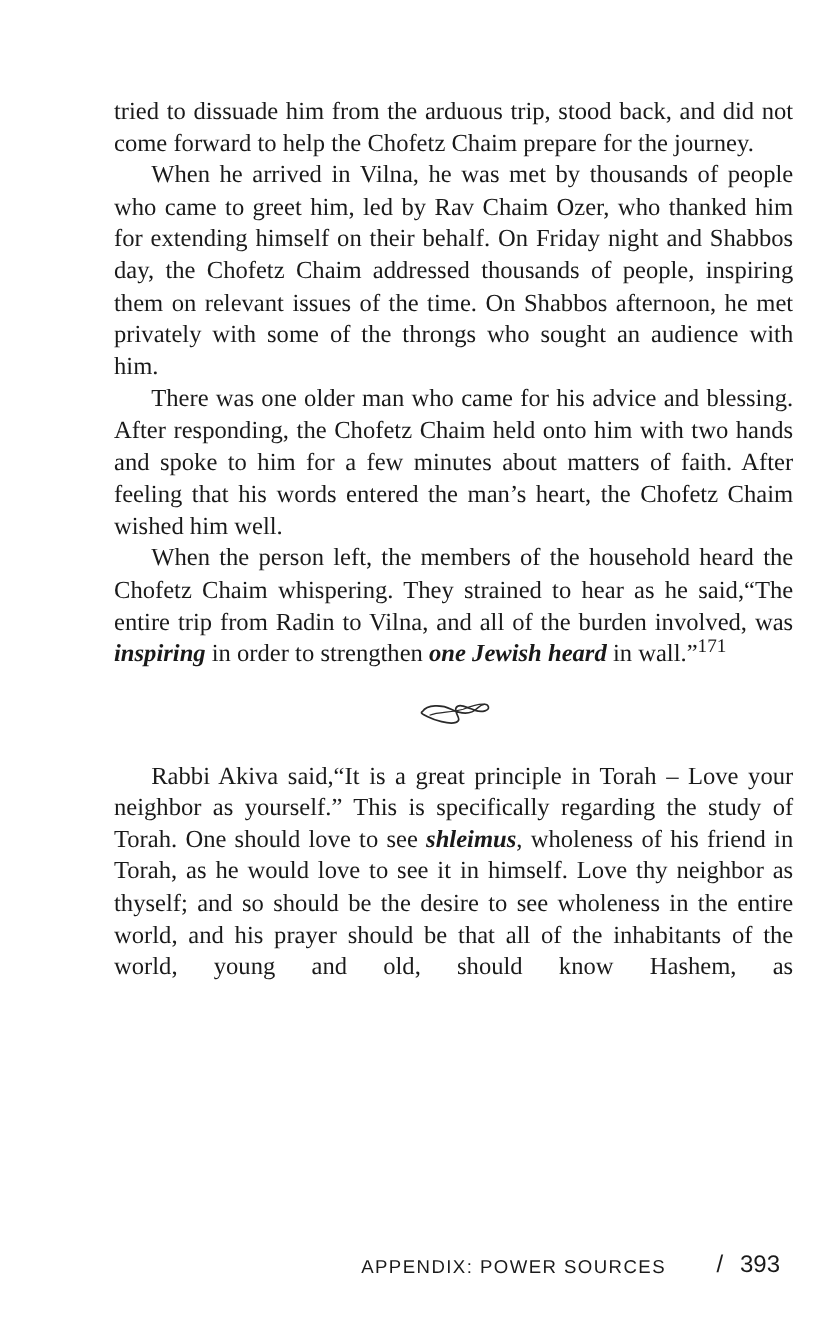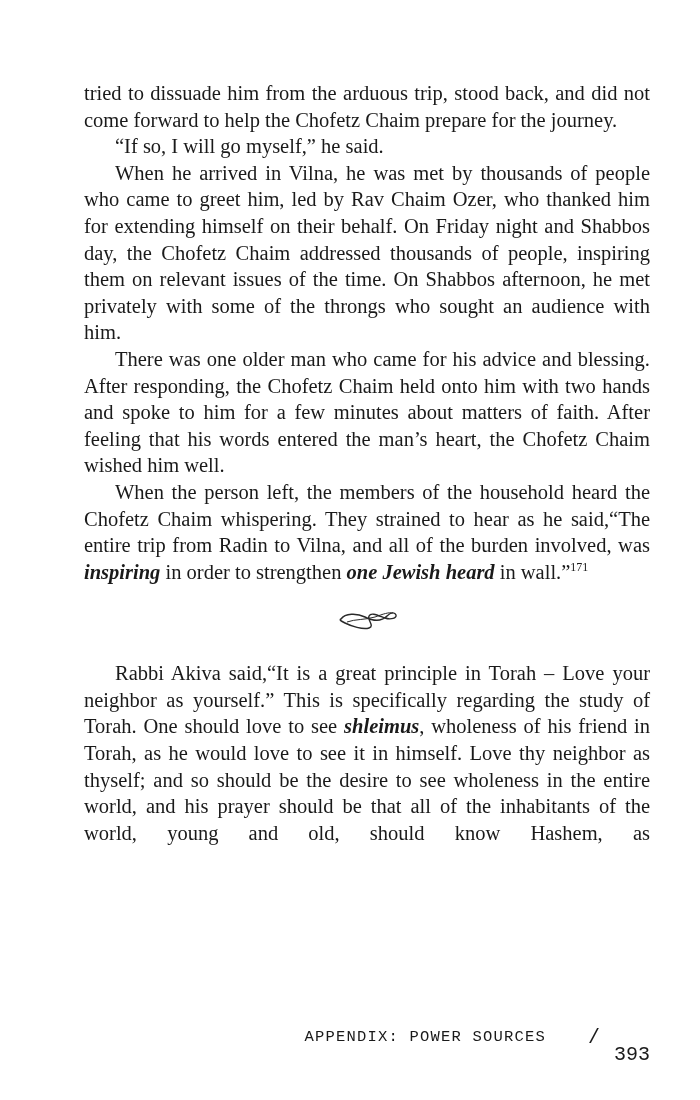--- a/index.html
+++ b/index.html
@@ -1,43 +1,42 @@
 <!DOCTYPE html>
 <html><head>
   <meta charset="utf-8">
   <style>
     html, body { margin: 0; padding: 0; background: #ffffff; }
     body { width: 700px; height: 1100px; position: relative; overflow: hidden; }
     .page {
-      position: absolute; left: 84px; top: 80px; width: 566px;
+      position: absolute; left: 95px; top: 80px; width: 566px;
       font-family: "Liberation Serif", "DejaVu Serif", serif;
       font-size: 20.5px; line-height: 26.6px; color: #1a1a1a;
     }
     .para { margin: 0; text-align: justify; text-indent: 31px; hyphens: manual; }
     .para.noindent { text-indent: 0; }
     .bi { font-weight: bold; font-style: italic; }
-    sup.fn { font-size: 12px; line-height: 0; vertical-align: 8px; font-family: Liberation Serif, serif; }
+    sup.fn { font-size: 16px; line-height: 0; vertical-align: 8px; font-family: Liberation Serif, serif; }
     .ornament { height: 60px; display: flex; justify-content: center; align-items: center; margin: 3px 0 12px 0; }
     .footer {
       position: absolute; top: 1008px; left: 260px; width: 390px;
-      display: flex; justify-content: flex-end; align-items: center;
-      font-family: Liberation Mono, monospace; color: #1a1a1a;
+      display: flex; justify-content: flex-end; align-items: flex-end;
+      font-family: Liberation Sans, sans-serif; color: #1a1a1a;
     }
     .running-head { font-size: 17px; letter-spacing: 1.2px; font-variant: small-caps; text-transform: lowercase; }
     .running-head { font-variant: normal; text-transform: uppercase; font-size: 15.5px; }
     .slash { font-size: 20px; margin: 0 14px 0 42px; }
     .pagenum { font-size: 20px; margin-top: 35px; }
   </style>
 </head>
 <body>
 
 <div class="page">
   <div id="section-1">
       <p class="para noindent"><span>tried to dissuade him from the arduous trip, stood back, and did not come forward to help the Chofetz Chaim prepare for the journey.</span></p>
-      <p class="para"><span>“If so, I will go myself,” he said.</span></p>
       <p class="para"><span>When he arrived in Vilna, he was met by thousands of people who came to greet him, led by Rav Chaim Ozer, who thanked him for extending himself on their behalf. On Friday night and Shabbos day, the Chofetz Chaim addressed thousands of people, inspiring them on relevant issues of the time. On Shabbos after­noon, he met privately with some of the throngs who sought an audience with him.</span></p>
       <p class="para"><span>There was one older man who came for his advice and bless­ing. After responding, the Chofetz Chaim held onto him with two hands and spoke to him for a few minutes about matters of faith. After feeling that his words entered the man’s heart, the Chofetz Chaim wished him well.</span></p>
       <p class="para"><span>When the person left, the members of the household heard the Chofetz Chaim whispering. They strained to hear as he said,“The entire trip from Radin to Vilna, and all of the burden involved, was </span><span class="bi">inspiring</span><span> in order to strengthen </span><span class="bi">one Jewish heard</span><span> in wall.”</span><sup class="fn">171</sup></p>
     </div>
   <div class="ornament">
     <svg width="64" height="28" viewBox="0 0 64 28">
       <path d="M6 15 C 10 9, 22 9, 30 13 C 38 17, 46 18, 52 12 C 56 8, 60 8, 61 11 C 62 14, 56 16, 50 14 C 42 11, 36 8, 34 12 C 32 16, 40 22, 34 24 C 28 26, 16 22, 10 19 C 6 17, 4 16, 6 15 Z" fill="none" stroke="#2a2a2a" stroke-width="1.4" stroke-linecap="round"></path>
       <path d="M12 18 C 20 15, 30 16, 40 13 C 48 10, 54 8, 58 9" fill="none" stroke="#2a2a2a" stroke-width="1"></path>
     </svg>
   </div>

